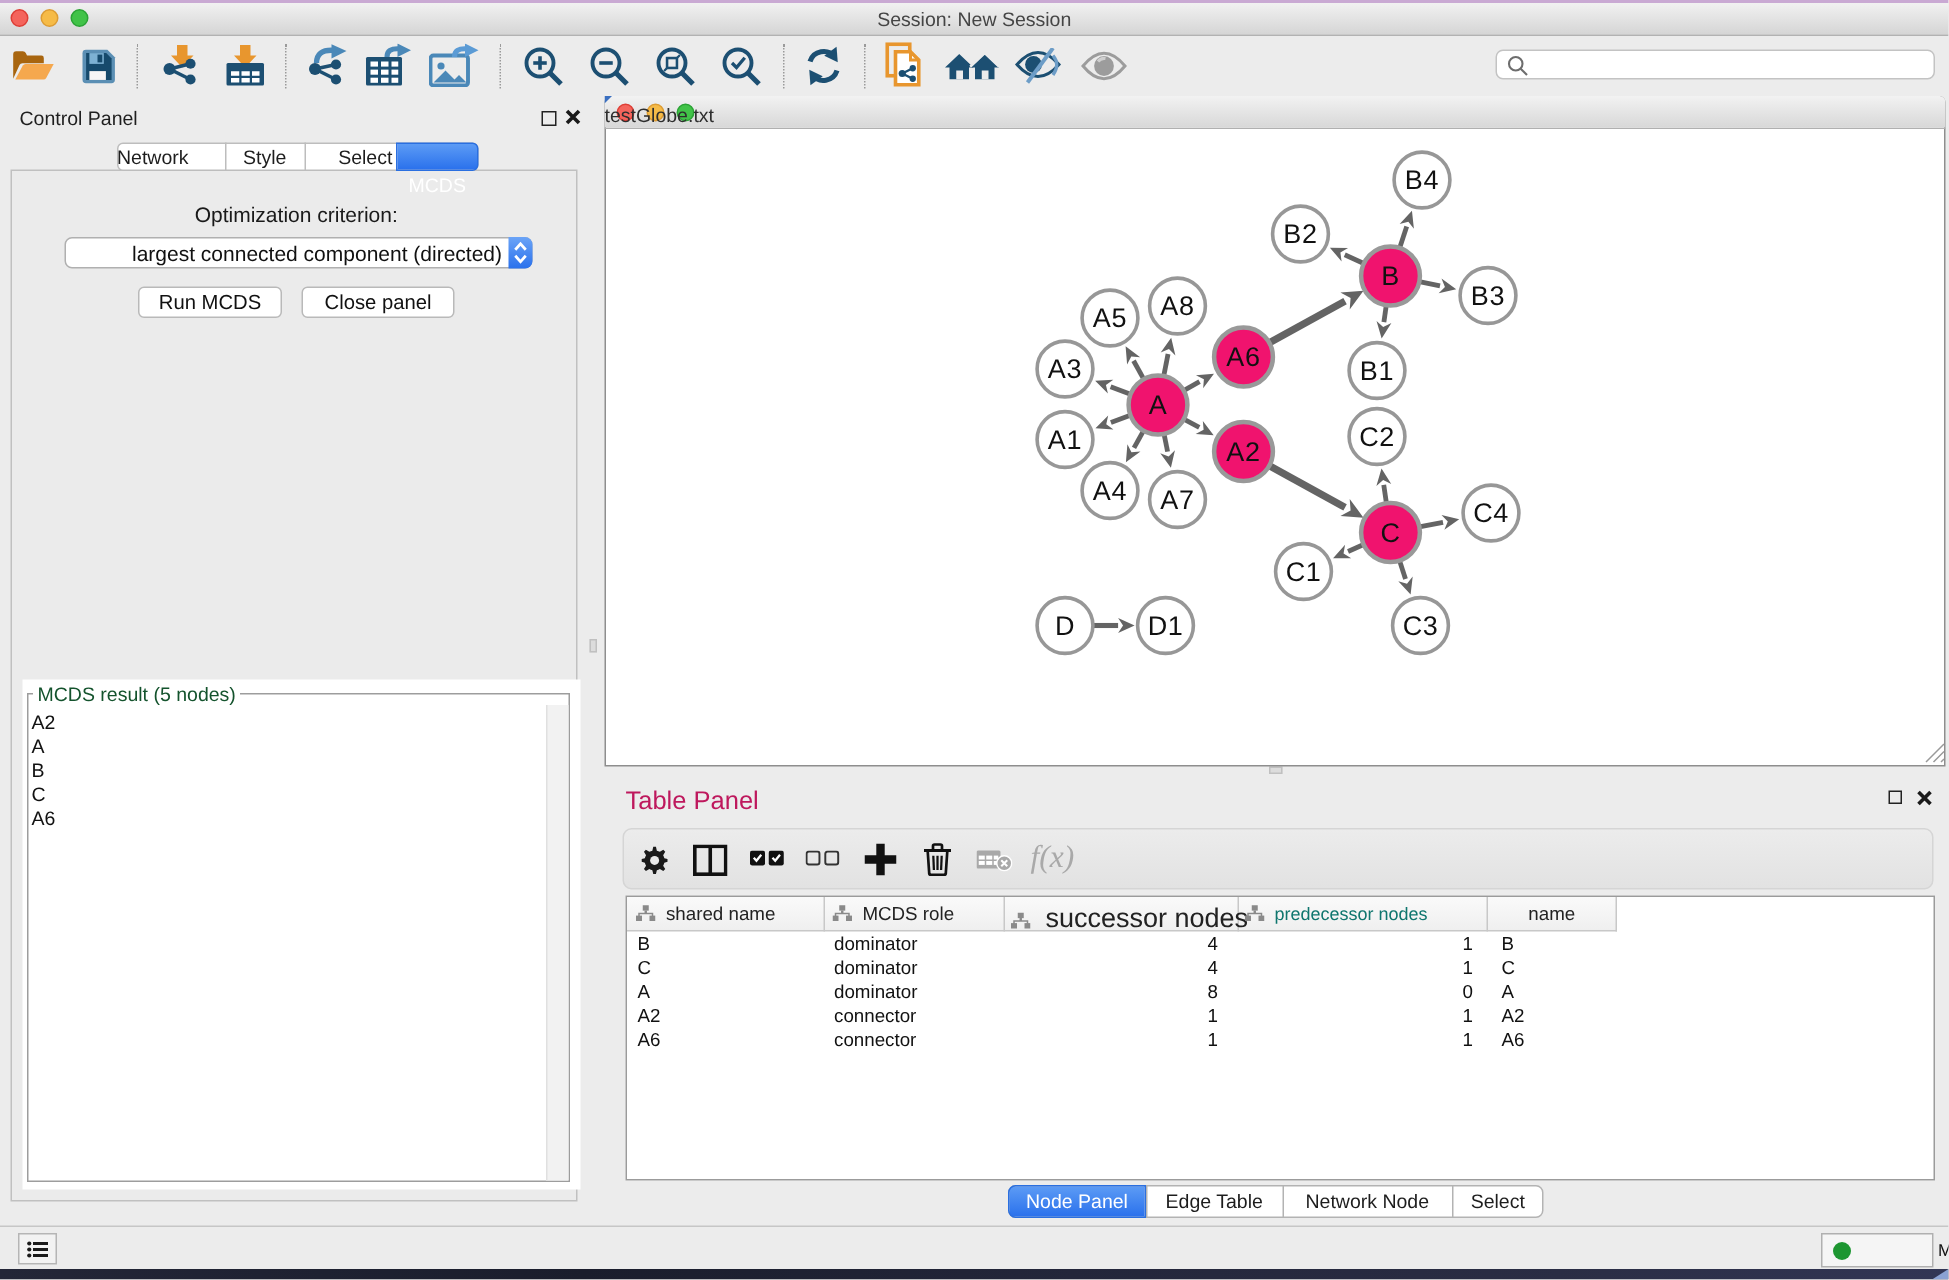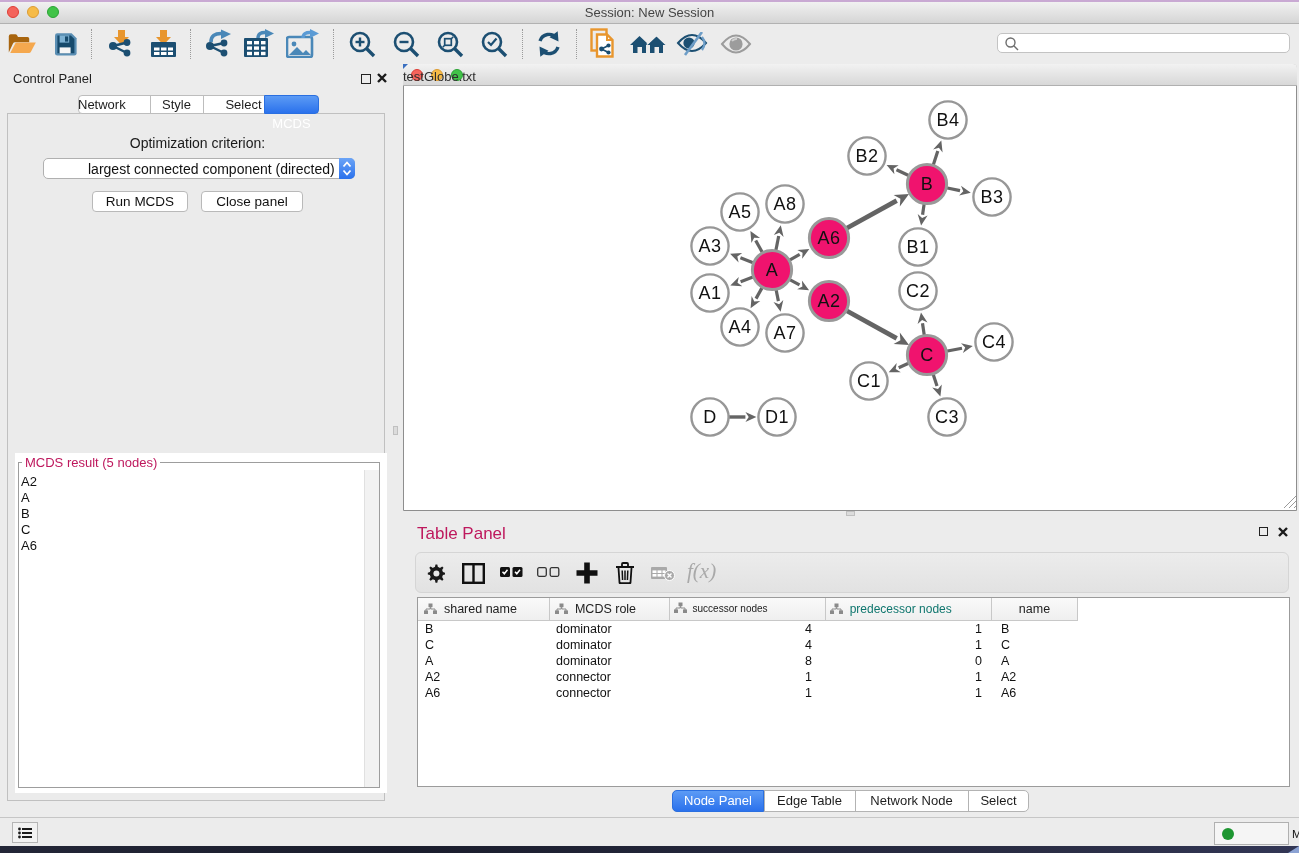--- a/index.html
+++ b/index.html
@@ -177,21 +177,21 @@
 <svg class="abs" style="left:341px;top:161px;" width="12" height="15" viewBox="0 0 12 15">
   <path d="M2.5 5.5 L6 1.5 L9.5 5.5" fill="none" stroke="#fff" stroke-width="1.8"></path>
   <path d="M2.5 9.5 L6 13.5 L9.5 9.5" fill="none" stroke="#fff" stroke-width="1.8"></path>
   </svg>
 <div class="abs" style="left:56px;top:161px;font-size:14px;color:#111;margin-left:32px;">largest connected component (directed)</div>
 <div class="abs" style="left:92px;top:191px;width:96px;height:21px;background:#fff;border:1px solid #b9b9b9;border-radius:4px;text-align:center;font-size:13.5px;color:#111;line-height:19px;">Run MCDS</div>
 <div class="abs" style="left:201px;top:191px;width:102px;height:21px;background:#fff;border:1px solid #b9b9b9;border-radius:4px;text-align:center;font-size:13.5px;color:#111;line-height:19px;">Close panel</div>
 
 <div class="abs" style="left:15px;top:453px;width:372px;height:340px;background:#fff;"></div>
 <div class="abs" style="left:18px;top:462px;width:362px;height:326px;border:1px solid #9d9d9d;"></div>
-<div class="abs" style="left:22px;top:455px;background:#fff;padding:0 3px;font-size:13px;color:#be185d;">MCDS result (5 nodes)</div>
+<div class="abs" style="left:22px;top:455px;background:#fff;padding:0 3px;font-size:13px;color:#14532d;">MCDS result (5 nodes)</div>
 <div class="abs" style="left:364px;top:470px;width:15px;height:317px;background:#f2f2f2;border-left:1px solid #e0e0e0;"></div>
 <div class="abs" style="left:21px;top:474px;font-size:13px;color:#111;line-height:15.9px;">A2<br>A<br>B<br>C<br>A6</div>
 
 <div class="abs" style="left:393px;top:426px;width:5px;height:9px;background:#dcdcdc;border:1px solid #c0c0c0;"></div>
 <div class="abs" style="left:1291px;top:426px;width:5px;height:9px;background:#dcdcdc;border:1px solid #c0c0c0;"></div>
 <div class="abs" style="left:846px;top:511px;width:9px;height:5px;background:#dcdcdc;border:1px solid #c0c0c0;"></div>
 
 <div class="abs" style="left:403px;top:64px;width:894px;height:447px;background:#fff;border:1px solid #8e8e8e;border-radius:4px 4px 0 0;"></div>
 <div class="abs" style="left:403px;top:64px;width:894px;height:22px;background:linear-gradient(#f2f2f2,#d8d8d8);border-bottom:1px solid #b0b0b0;border-radius:4px 4px 0 0;"></div>
 <div class="abs" style="left:411px;top:69px;width:12px;height:12px;border-radius:50%;background:#f4645c;border:0.5px solid #de3e36;"></div>
@@ -362,21 +362,21 @@
       </g>
     </svg>&nbsp; shared name</div>
 <div class="abs" style="left:555px;top:602px;font-size:12.5px;color:#222;"><svg width="13" height="12" viewBox="0 0 13 12" style="vertical-align:-2px;">
       <g fill="#8a8a8a">
         <rect x="4.5" y="0.5" width="4" height="3.6"></rect>
         <rect x="0" y="7.4" width="4" height="3.6"></rect>
         <rect x="9" y="7.4" width="4" height="3.6"></rect>
         <path d="M6.2 4 L6.2 6 L2 6 L2 8 M6.8 4 L6.8 6 L11 6 L11 8" fill="none" stroke="#8a8a8a" stroke-width="1"></path>
       </g>
     </svg>&nbsp; MCDS role</div>
-<div class="abs" style="left:674px;top:602px;font-size:10px;color:#222;"><svg width="13" height="12" viewBox="0 0 13 12" style="vertical-align:-2px;">
+<div class="abs" style="left:674px;top:602px;font-size:18px;color:#222;"><svg width="13" height="12" viewBox="0 0 13 12" style="vertical-align:-2px;">
       <g fill="#8a8a8a">
         <rect x="4.5" y="0.5" width="4" height="3.6"></rect>
         <rect x="0" y="7.4" width="4" height="3.6"></rect>
         <rect x="9" y="7.4" width="4" height="3.6"></rect>
         <path d="M6.2 4 L6.2 6 L2 6 L2 8 M6.8 4 L6.8 6 L11 6 L11 8" fill="none" stroke="#8a8a8a" stroke-width="1"></path>
       </g>
     </svg>&nbsp; successor nodes</div>
 <div class="abs" style="left:830px;top:602px;font-size:12px;color:#0f766e;"><svg width="13" height="12" viewBox="0 0 13 12" style="vertical-align:-2px;">
       <g fill="#8a8a8a">
         <rect x="4.5" y="0.5" width="4" height="3.6"></rect>

